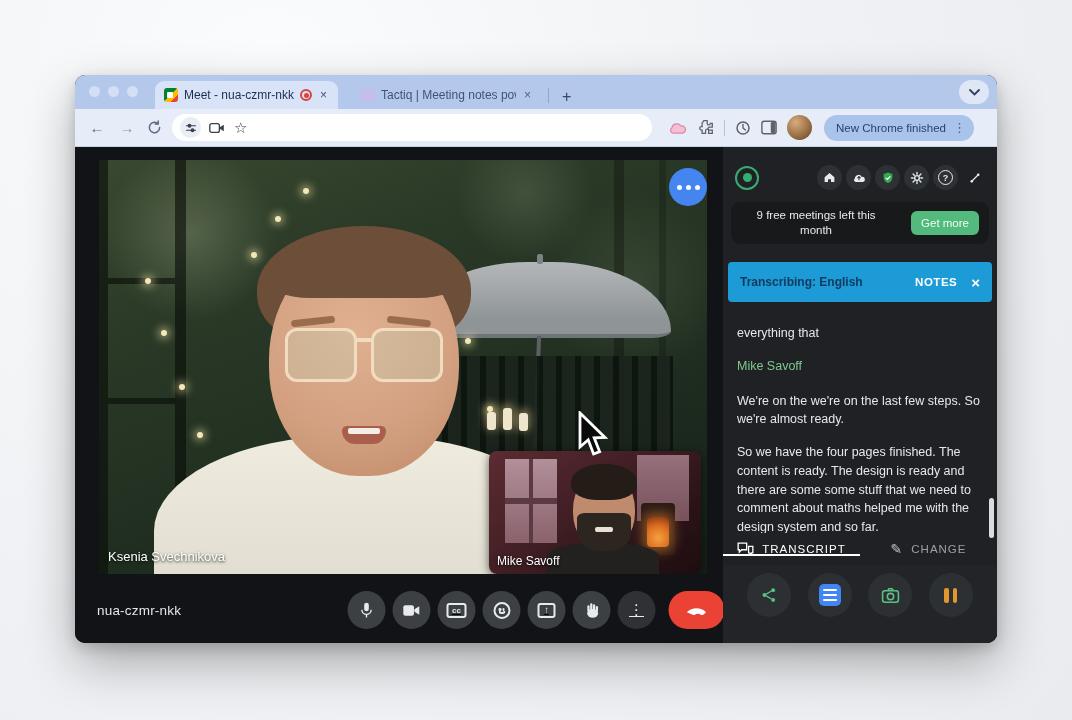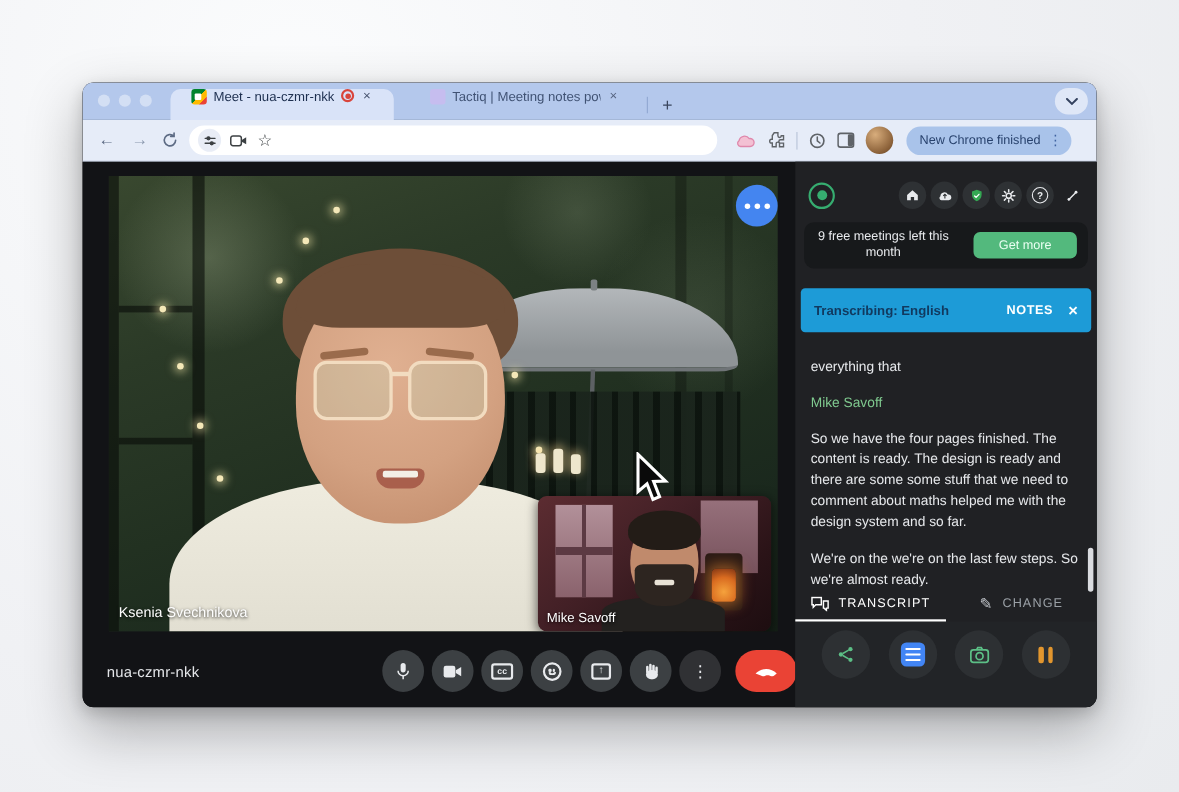--- a/index.html
+++ b/index.html
@@ -12,21 +12,21 @@
   .window {
     position:absolute; left:75px; top:75px; width:922px; height:568px;
     border-radius:10px; overflow:hidden;
     box-shadow:0 20px 50px rgba(0,0,0,.30), 0 5px 14px rgba(0,0,0,.16);
     background:#111214;
   }
   
   .tabstrip { height:34px; background:#b4c8ec; display:flex; align-items:flex-end; position:relative; }
   .traffic { position:absolute; left:14px; top:11px; display:flex; gap:8px; }
   .traffic span { width:11px; height:11px; border-radius:50%; background:rgba(255,255,255,.42); }
-  .tab { height:28px; display:flex; align-items:flex-start; gap:6px; padding:0 19px; font-size:12px; color:#1d2f4f; white-space:nowrap; }
+  .tab { height:28px; display:flex; align-items:center; gap:6px; padding:0 9px; font-size:12px; color:#1d2f4f; white-space:nowrap; }
   .tab.active { background:#d9e3f8; border-radius:9px 9px 0 0; }
   .tab.inactive { color:#2c3e5f; opacity:.85; }
   .tab .title { overflow:hidden; text-overflow:clip; max-width:135px; }
   .favicon { width:14px; height:14px; border-radius:3px; flex:0 0 auto; }
   .meet-fav { background:linear-gradient(135deg,#00832d 0 50%,#ffba00 50% 75%,#ea4335 75%); position:relative; }
   .meet-fav::after{ content:""; position:absolute; left:3px; top:4px; width:6px; height:6px; background:#fff; border-radius:1px; }
   .tactiq-fav { background:#cabcf0; }
   .rec-dot { width:12px; height:12px; border:2px solid #d9453c; border-radius:50%; display:flex; align-items:center; justify-content:center; flex:0 0 auto;}
   .rec-dot i { width:5px; height:5px; background:#d9453c; border-radius:50%; }
   .tab-close { font-size:12px; color:#44506b; padding:0 2px; line-height:1; }
@@ -97,47 +97,47 @@
   .m-smile { position:absolute; left:106px; top:76px; width:18px; height:5px; background:#e8e2d6; border-radius:2px; }
   .pip-label { position:absolute; left:8px; bottom:6px; font-size:12px; color:#fff; text-shadow:0 1px 3px rgba(0,0,0,.85); }
   
   .chat-bubble { position:absolute; left:594px; top:21px; width:38px; height:38px; border-radius:50%; background:#4485f0; display:flex; align-items:center; justify-content:center; gap:4px; z-index:30; }
   .chat-bubble i { width:5px; height:5px; border-radius:50%; background:#fff; }
   .cursor { position:absolute; left:502px; top:264px; z-index:40; }
   
   .meet-bar { position:absolute; left:0; right:0; bottom:0; height:66px; display:flex; align-items:center; }
   .meet-code { position:absolute; left:22px; font-size:13.5px; color:#e3e5e8; letter-spacing:.2px; }
   .controls { position:absolute; left:50%; transform:translateX(-50%); display:flex; align-items:center; gap:7px; }
-  .ctl { width:38px; height:38px; border-radius:50%; background:#3c4043; display:flex; align-items:center; justify-content:center; }
+  .ctl { width:38px; height:38px; border-radius:50%; background:#3c4043; display:flex; align-items:center; justify-content:center;text-decoration:underline; }
   .ctl.more { background:#303134; color:#e8eaed; font-size:15px; }
   .endcall { width:56px; height:38px; border-radius:19px; background:#ea4335; display:flex; align-items:center; justify-content:center; margin-left:6px; }
   .cc-box { width:20px; height:15px; border:2px solid #e8eaed; border-radius:3px; font-size:8px; font-weight:bold; color:#e8eaed; display:flex; align-items:center; justify-content:center; }
   .present-box { width:18px; height:15px; border:2px solid #e8eaed; border-radius:3px; color:#e8eaed; font-size:9.5px; display:flex; align-items:center; justify-content:center; line-height:1; }
   .emoji-ic { width:17px; height:17px; border:2px solid #e8eaed; border-radius:50%; position:relative; }
   .emoji-ic i { position:absolute; width:2.5px; height:2.5px; background:#e8eaed; border-radius:50%; top:4.5px; }
   .emoji-ic i.l { left:3.5px; } .emoji-ic i.r { right:3.5px; }
   .emoji-ic u { position:absolute; left:3px; bottom:2.5px; width:7px; height:3.5px; border:2px solid #e8eaed; border-top:none; border-radius:0 0 8px 8px; }
   
   .panel { position:absolute; right:0; top:0; width:274px; height:496px; background:#202124; display:flex; flex-direction:column; }
   .p-header { display:flex; align-items:center; padding:18px 10px 0 12px; gap:4px; }
   .t-logo { width:24px; height:24px; border:2.5px solid #36ad70; border-radius:50%; display:flex; align-items:center; justify-content:center; margin-right:auto; }
   .t-logo i { width:9px; height:9px; background:#36ad70; border-radius:50%; }
   .hicon { width:25px; height:25px; border-radius:50%; background:#2e3134; display:flex; align-items:center; justify-content:center; }
   .help-c { width:15px; height:15px; border:1.8px solid #e8eaed; border-radius:50%; color:#e8eaed; font-size:9px; display:flex; align-items:center; justify-content:center; font-weight:bold;}
   .banner { margin:12px 8px 0; height:42px; background:#17191b; border-radius:9px; display:flex; align-items:center; padding:0 10px; gap:20px; }
   .banner-text { flex:1; font-size:11.5px; color:#e8eaed; text-align:center; line-height:1.3; }
-  .getmore { background:#53b97d; color:#eafff2; font-size:11.5px; padding:6px 23px; border-radius:6px; white-space:nowrap; }
+  .getmore { background:#53b97d; color:#eafff2; font-size:11.5px; padding:6px 10px; border-radius:6px; white-space:nowrap; }
   .trans-bar { margin:18px 5px 0; height:40px; background:#1d9bd7; border-radius:4px; display:flex; align-items:center; padding:0 12px; gap:10px; }
   .trans-label { font-size:12px; font-weight:bold; color:#11395f; flex:1; }
   .change-btn { font-size:11.5px; font-weight:bold; color:#fff; letter-spacing:.5px; }
   .trans-close { color:#fff; font-size:15px; font-weight:bold; margin-left:4px; }
   .transcript { flex:1; overflow:hidden; padding:8px 14px 0; font-size:12.5px; color:#e6e8eb; line-height:1.5; }
   .t-text { margin-bottom:11px;margin-top:14px; }
   .t-speaker { color:#7fc98f; margin:14px 0 9px; }
-  .ptabs { height:32px; display:flex; }
+  .ptabs { height:32px; display:flex;align-items:center; }
   .ptab { flex:1; display:flex; align-items:center; justify-content:center; gap:8px; font-size:11.5px; letter-spacing:1px; color:#9aa0a6; position:relative; }
   .ptab.active { color:#fff; }
   .ptab.active::after { content:""; position:absolute; left:0; right:0; bottom:0; height:2.5px; background:#fff; }
   .pencil { font-size:14px; color:#bdc1c6; }
   .p-bottom { height:78px; background:#222427; display:flex; align-items:flex-start; justify-content:space-around; padding:8px 16px 0; }
   .pbtn { width:44px; height:44px; border-radius:50%; background:#2d3033; display:flex; align-items:center; justify-content:center; }
   .doc-ic { width:22px; height:22px; background:#4285f4; border-radius:5px; display:flex; flex-direction:column; justify-content:center; gap:2.5px; padding:0 4px; }
   .doc-ic i { height:2.5px; background:#fff; border-radius:1px; }
   .pause-ic { display:flex; gap:4px; }
   .pause-ic i { width:4.5px; height:15px; background:#e2962e; border-radius:2px; }
@@ -412,22 +412,22 @@
 
       <div class="trans-bar">
         <span class="trans-label">Transcribing: English</span>
         <span class="change-btn">NOTES</span>
         <span class="trans-close">×</span>
       </div>
 
       <div class="transcript">
         <div class="t-text">everything that</div>
         <div class="t-speaker">Mike Savoff</div>
+        <div class="t-text" style="margin-top:16px">We're on the we're on the last few steps. So we're almost ready.</div>
         <div class="t-text">So we have the four pages finished. The content is ready. The design is ready and there are some some stuff that we need to comment about maths helped me with the design system and so far.</div>
-        <div class="t-text" style="margin-top:16px">We're on the we're on the last few steps. So we're almost ready.</div>
         <div class="t-speaker">Ksenia Svechnikova</div>
 
       </div>
 
       <div class="ptabs">
         <div class="ptab active">
           <svg width="17" height="14" viewBox="0 0 22 18">
               <path d="M1.5 1.5h11v8.5H6l-3 3V10H1.5z" fill="none" stroke="#fff" stroke-width="1.7"></path>
               <path d="M15 5.5h5.5V14h-2v2.5L15.8 14H15z" fill="none" stroke="#fff" stroke-width="1.7"></path>
             </svg>

